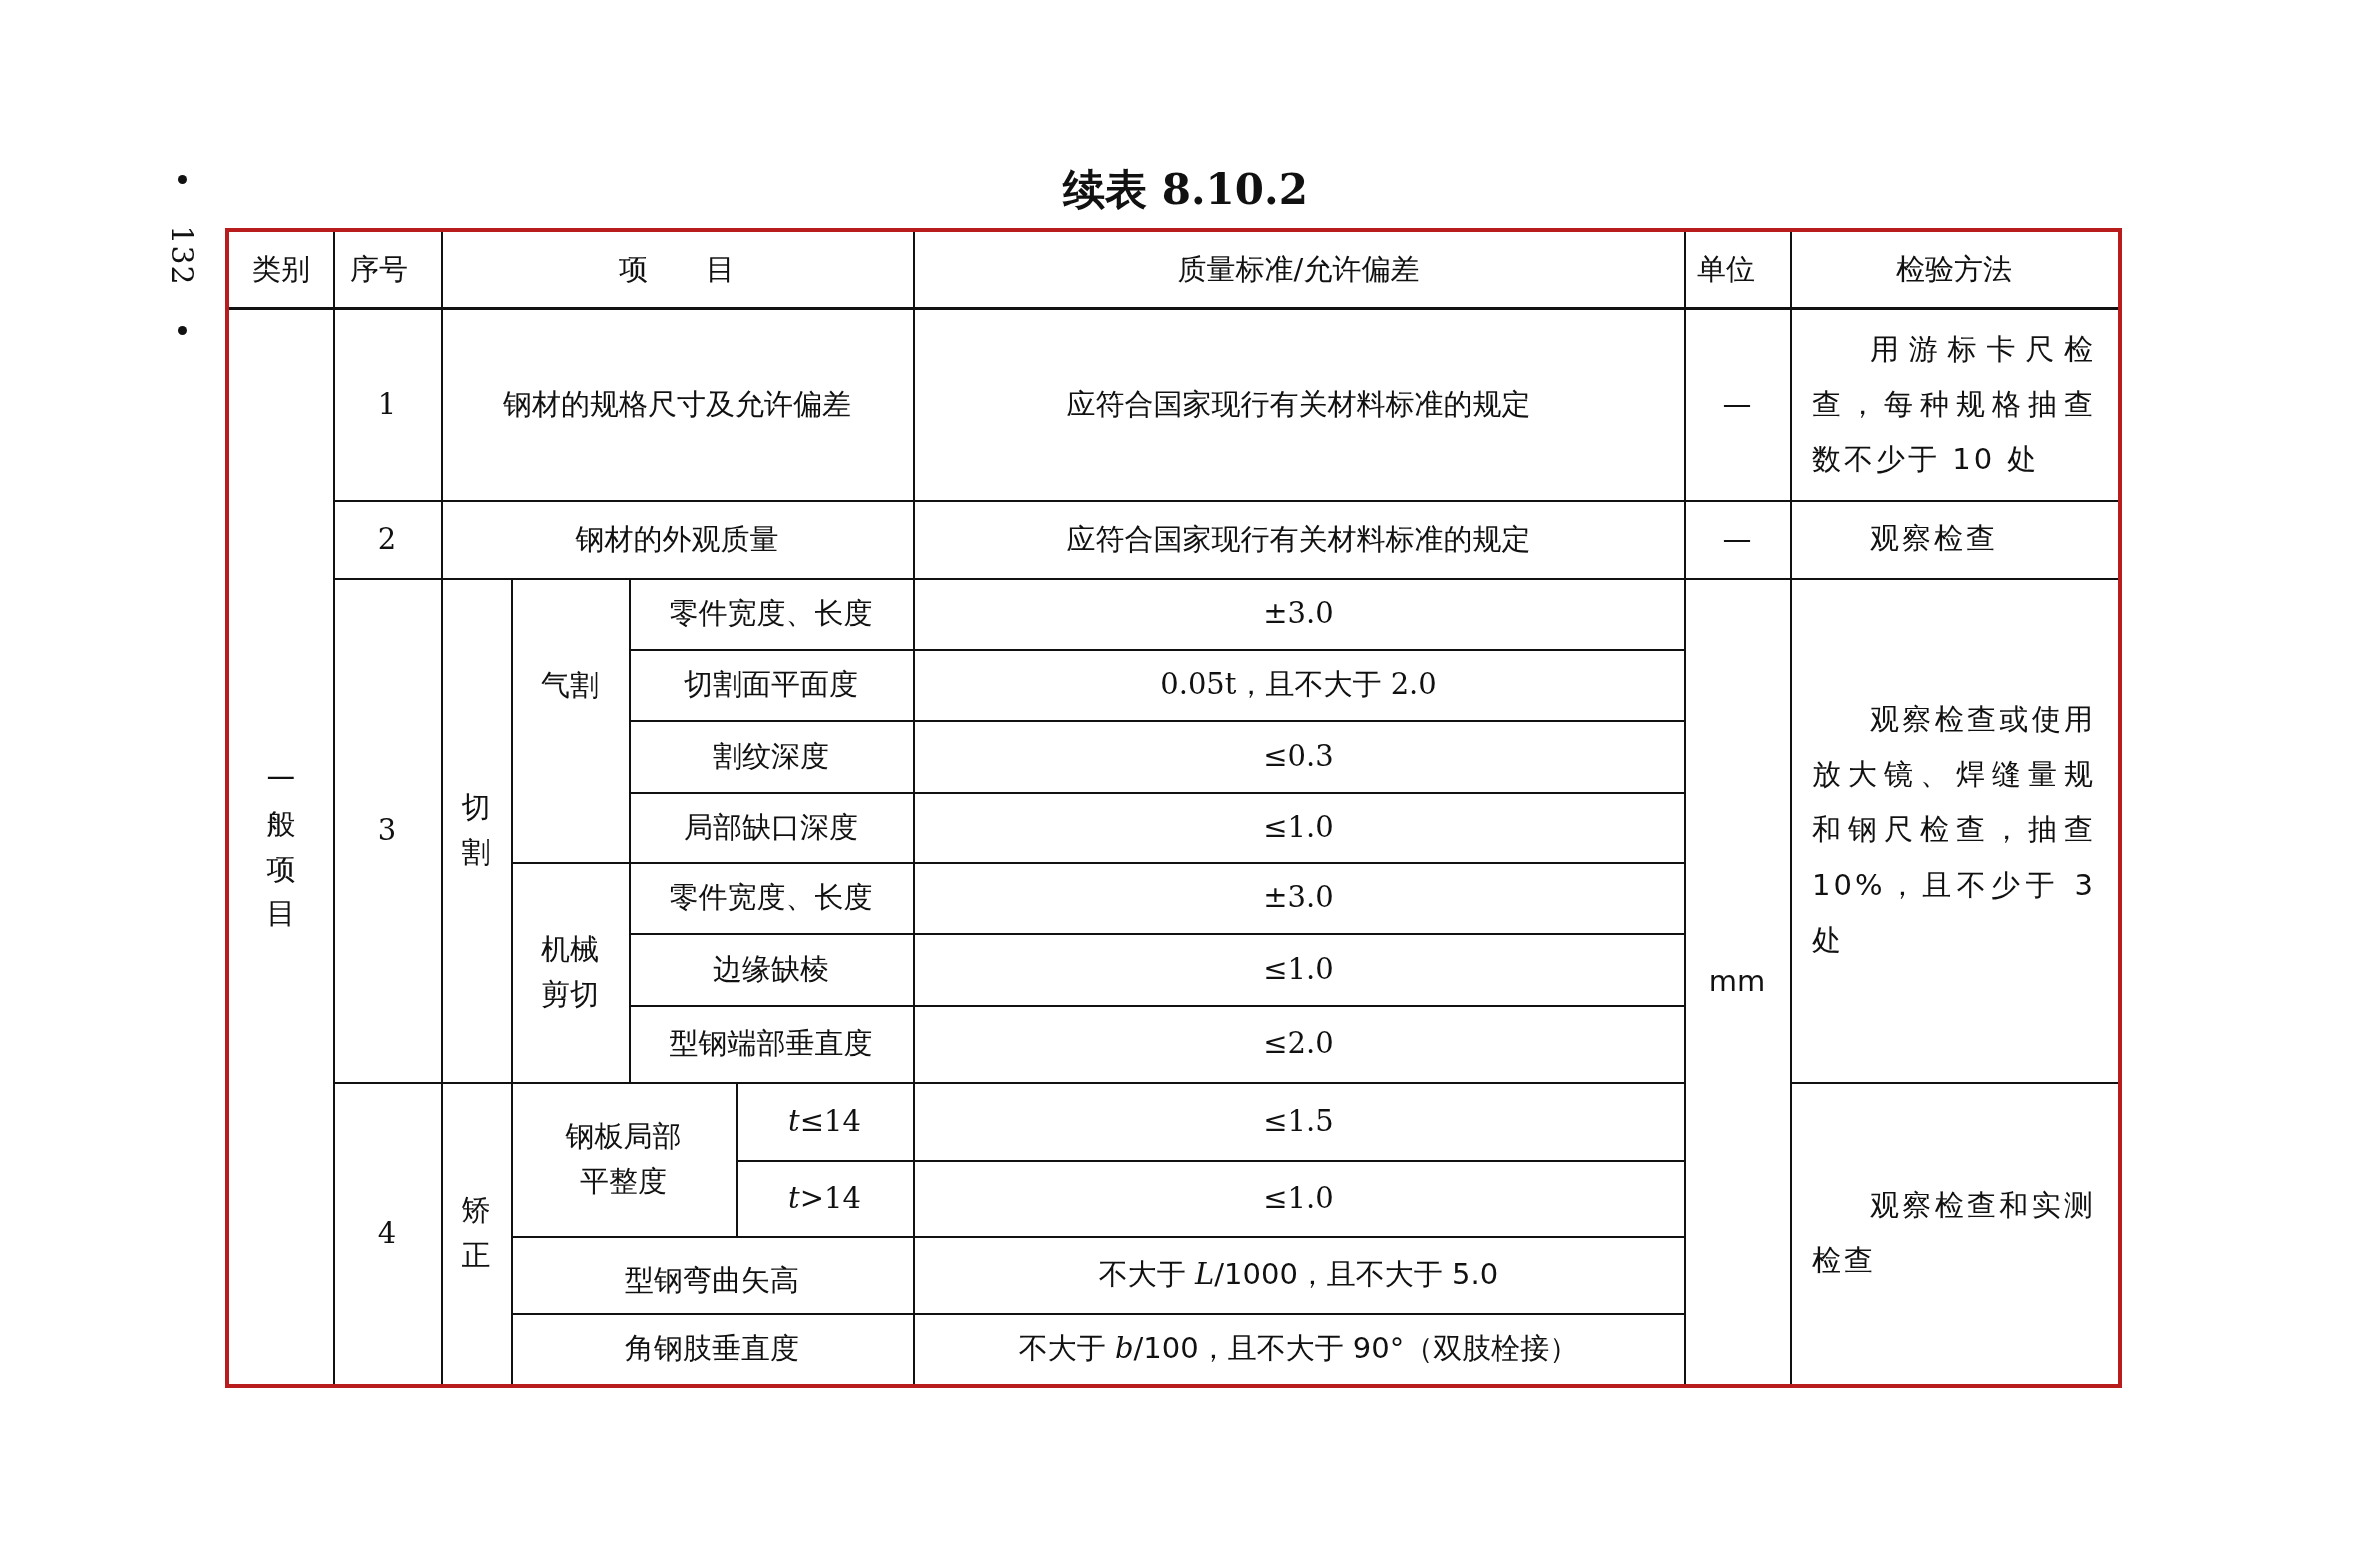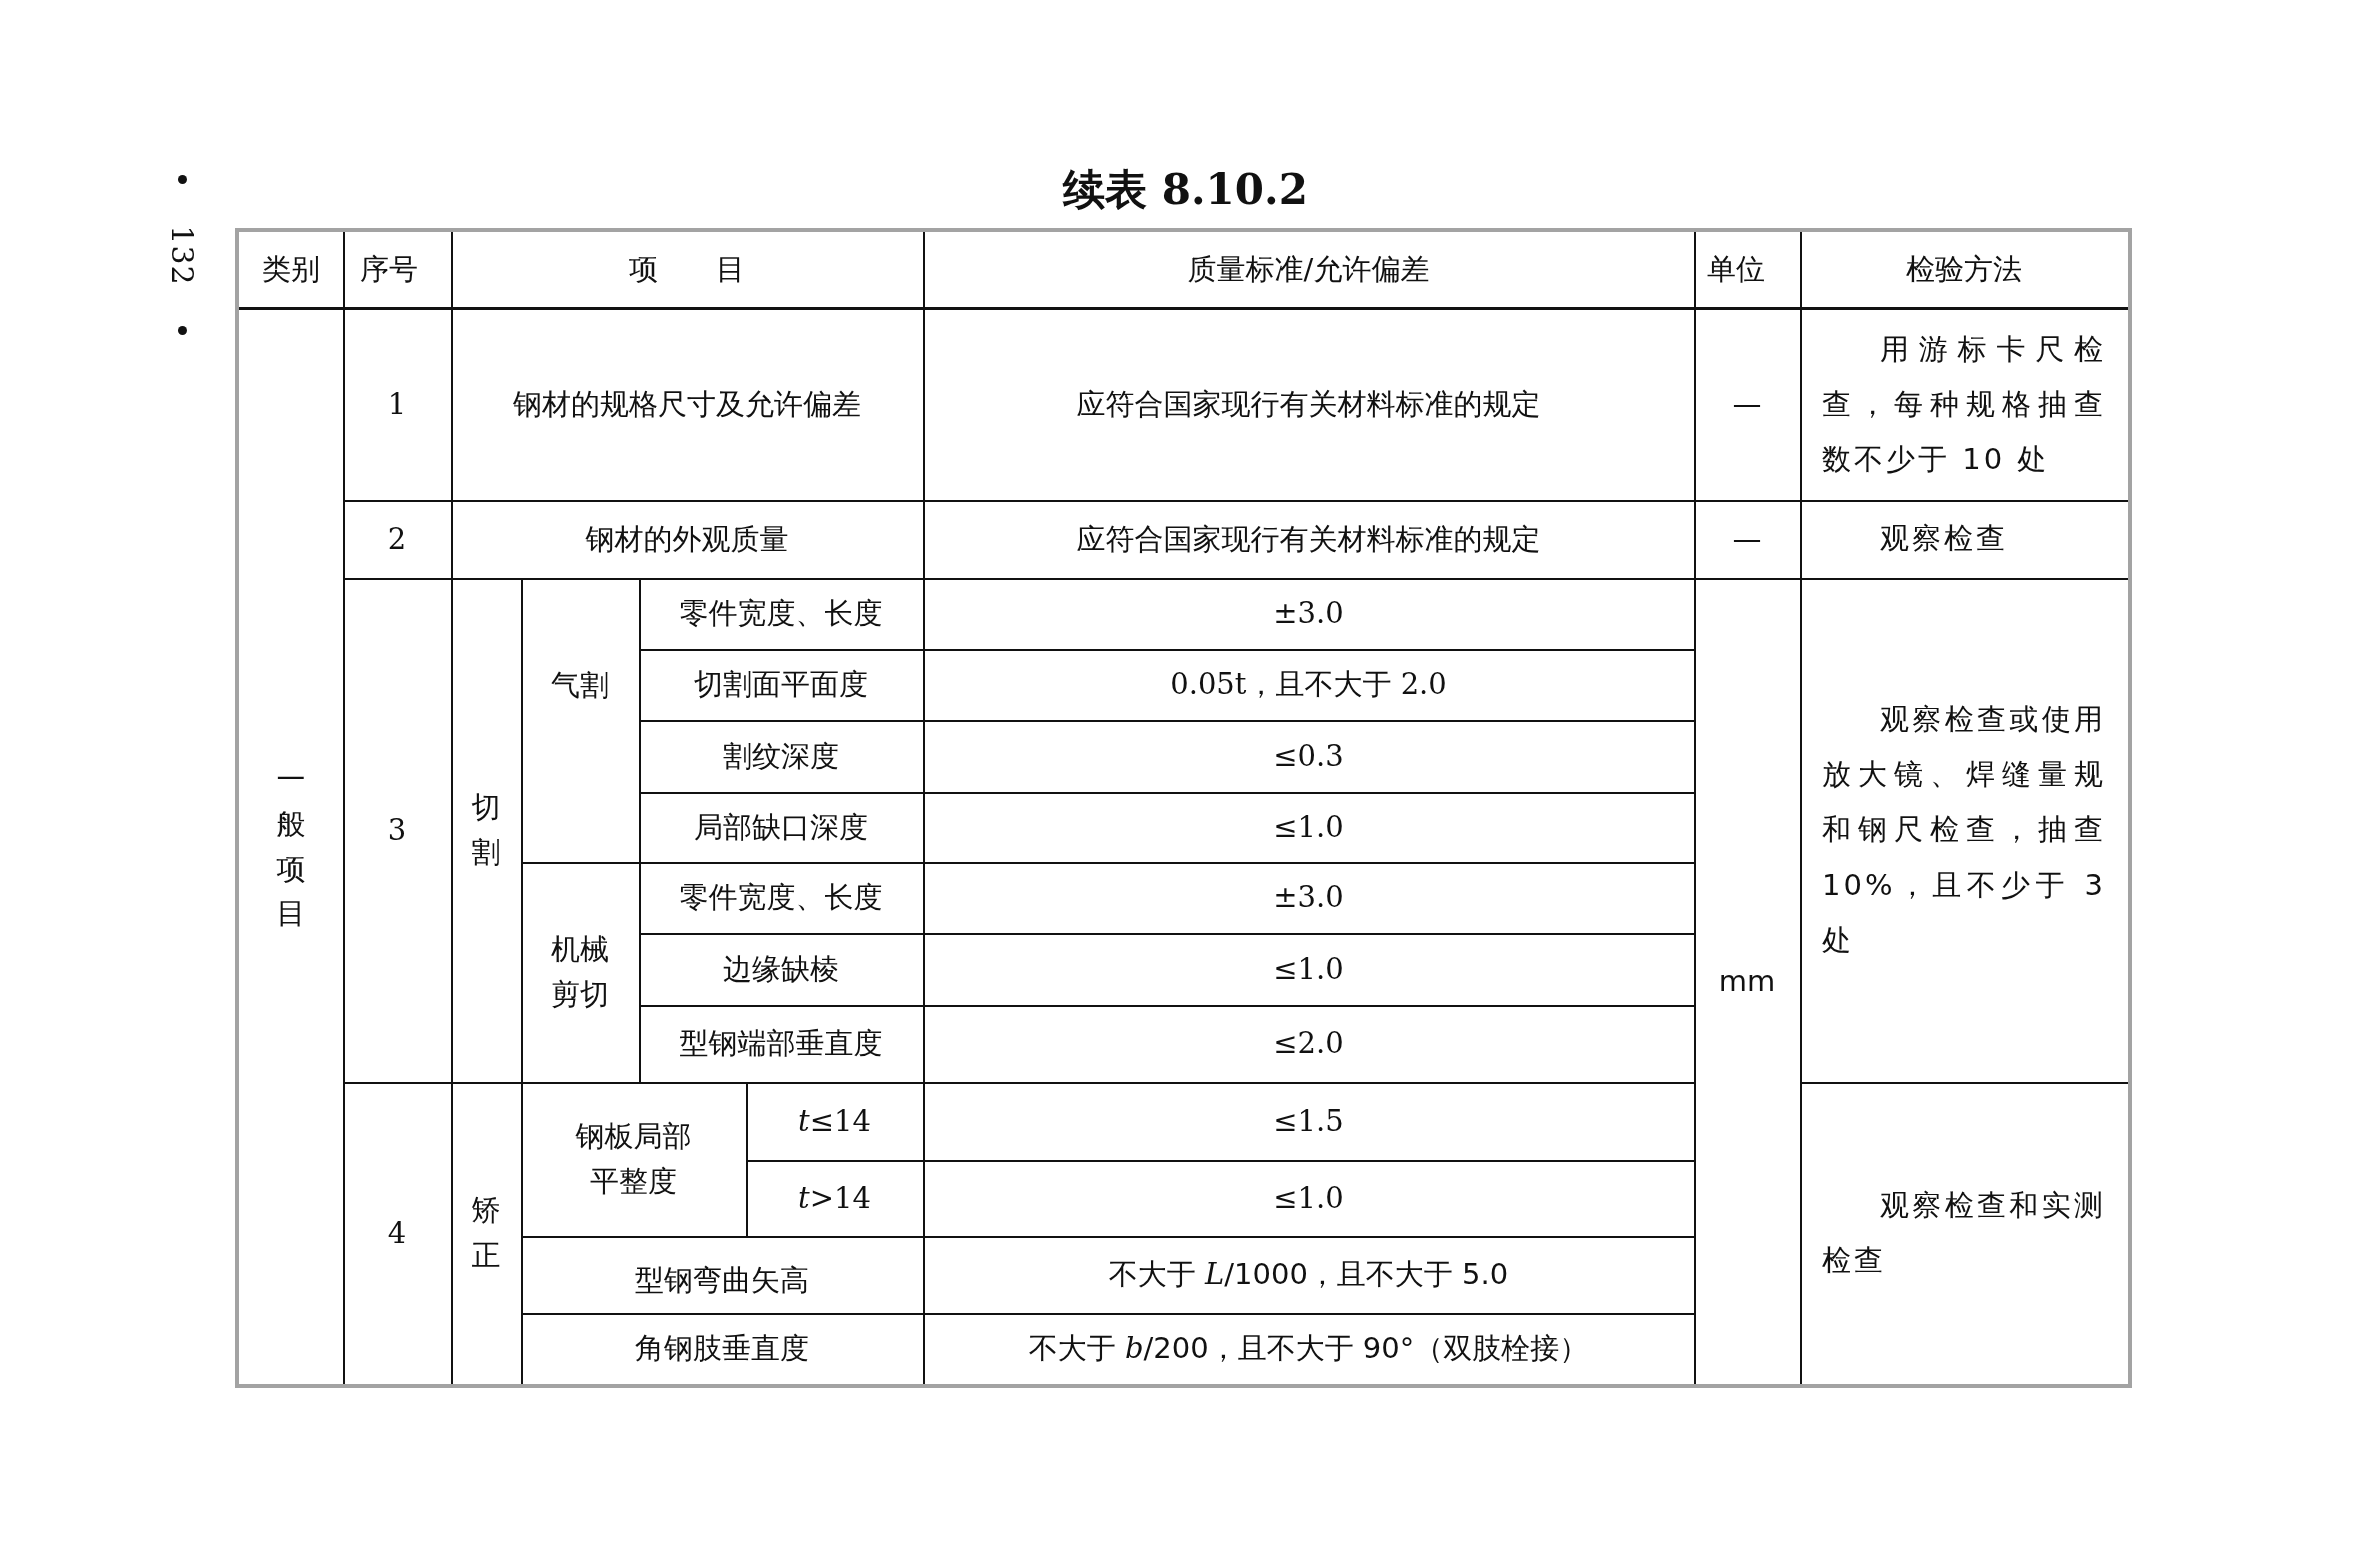--- a/index.html
+++ b/index.html
@@ -5,22 +5,22 @@
   html, body { margin:0; padding:0; background:#ffffff; }
   body { width:2371px; height:1542px; position:relative; overflow:hidden;
          font-family:"DejaVu Sans", "Liberation Sans", sans-serif; color:#111; }
   .page-num { position:absolute; left:162px; top:175px; width:40px; height:160px;
               display:flex; flex-direction:column; align-items:center; justify-content:space-between; }
   .page-num .dot { width:9px; height:9px; background:#111; border-radius:50%; }
   .page-num .num { transform:rotate(90deg); font-family:"DejaVu Serif","Liberation Serif",serif;
                    font-size:30px; letter-spacing:1px; }
   .title { position:absolute; left:0; width:2371px; top:162px; text-align:center;
            font-size:42px; font-weight:bold; font-family:"DejaVu Serif","Liberation Serif",serif; }
-  .tbl { position:absolute; left:235px; top:228px; width:1897px; height:1160px;
-         border:4px solid #a3a3a3; box-sizing:border-box; }
+  .tbl { position:absolute; left:225px; top:228px; width:1897px; height:1160px;
+         border:4px solid #b91c1c; box-sizing:border-box; }
   .cell { position:absolute; box-sizing:border-box; display:flex; align-items:center; justify-content:center;
           text-align:center; font-size:29px; line-height:1.25; }
   .hl { position:absolute; height:2px; background:#111; }
   .vl { position:absolute; width:2px; background:#111; }
   .hdr-line { height:3px; }
   .vert { flex-direction:column; }
   .vert span { display:block; line-height:1.55; }
   .method { justify-content:flex-start; text-align:justify; padding:0 22px; line-height:1.9; font-size:29px; }
   .method .txt { text-indent:2em; letter-spacing:3px; }
   .serif { font-family:"DejaVu Serif","Liberation Serif",serif; }
@@ -161,18 +161,18 @@
   <div class="cell" style="left:282px; top:1004px; width:402px; height:89px;">型钢弯曲矢高</div>
   <div class="cell" style="left:684px; top:1004px; width:771px; height:77px;">
     <span style="white-space:pre;">不大于 </span>
       <i>L</i>
       <span>/1000，且不大于 5.0</span>
   </div>
   <div class="cell" style="left:282px; top:1081px; width:402px; height:71px;">角钢肢垂直度</div>
   <div class="cell" style="left:684px; top:1081px; width:771px; height:71px;">
     <span style="white-space:pre;">不大于 </span>
       <i>b</i>
-      <span>/200，且不大于 90°（双肢栓接）</span>
+      <span>/100，且不大于 90°（双肢栓接）</span>
   </div>
   <div class="cell method" style="left:1561px; top:850px; width:328px; height:302px;">
     <div class="txt">观察检查和实测检查</div>
   </div>
 </div>
 
 </body></html>

